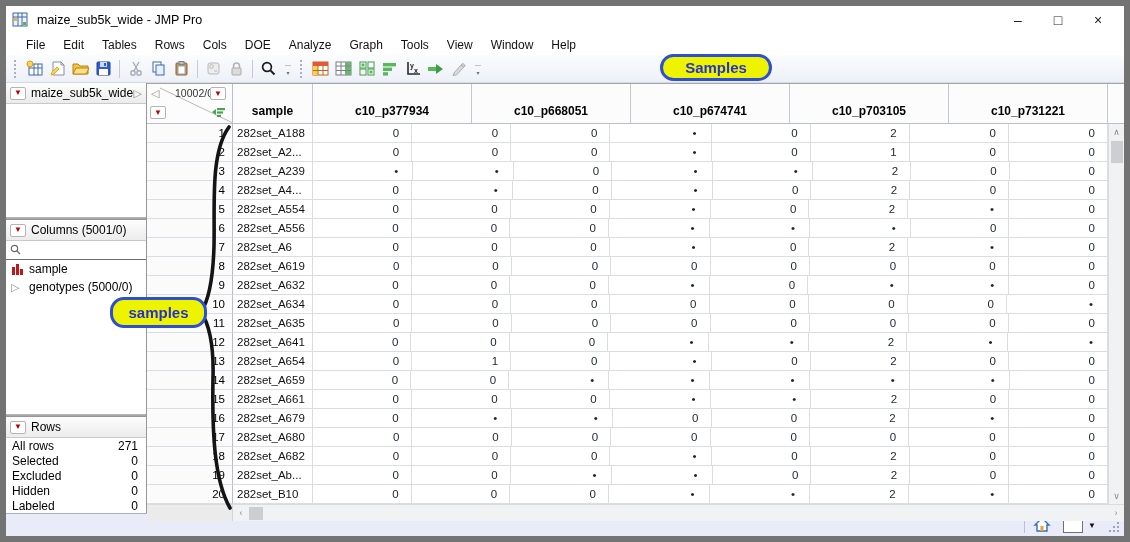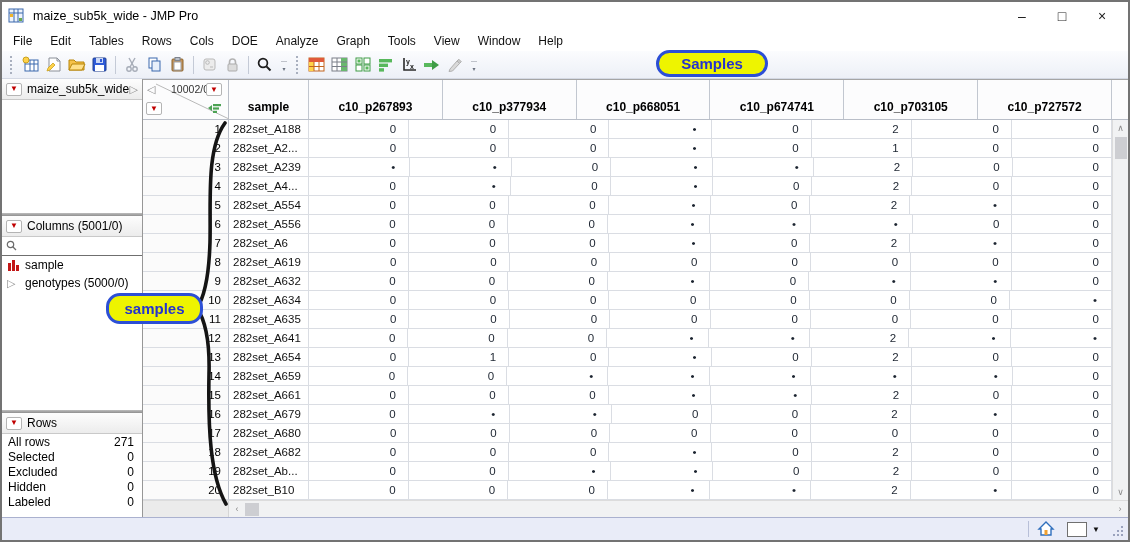--- a/index.html
+++ b/index.html
@@ -1,25 +1,25 @@
 <!DOCTYPE html>
 <html><head>
 <meta charset="utf-8">
 <style>
   html,body{margin:0;padding:0;background:#cfd6e4;font-family:"Liberation Sans",sans-serif;}
   *{box-sizing:border-box;}
-  .win{position:relative;width:1130px;height:542px;background:#fff;border:2px solid #737373;display:flex;flex-direction:column;overflow:hidden;}
+  .win{position:relative;width:1130px;height:542px;background:#fff;border:6px solid #737373;display:flex;flex-direction:column;overflow:hidden;}
   
   .titlebar{height:28px;background:#fff;display:flex;align-items:center;padding:0 6px;flex:0 0 auto;}
   .app-icon{width:17px;height:16px;margin-right:8px;}
   .title-text{font-size:12.5px;color:#000;flex:1;}
   .win-controls{display:flex;align-items:center;}
   .win-btn{width:40px;height:26px;display:flex;align-items:center;justify-content:center;font-size:14px;color:#222;cursor:default;}
   
-  .menubar{height:21px;background:#fff;display:flex;align-items:center;padding-left:2px;flex:0 0 auto;}
+  .menubar{height:21px;background:#fff;display:flex;align-items:center;padding-left:11px;flex:0 0 auto;}
   .menu-item{font-size:12px;color:#111;padding:2px 9px;}
   
   .toolbar{height:28px;background:linear-gradient(#fbfcfe,#edf0f7);display:flex;align-items:center;padding:0 4px;border-bottom:1px solid #d4d9e4;flex:0 0 auto;}
   .grip{width:5px;height:18px;margin:0 4px;border-left:2px dotted #a9b0bf;}
   .tb-icon{width:21px;height:19px;display:flex;align-items:center;justify-content:center;margin:0 1px;}
   .tb-sep{width:1px;height:18px;background:#c4cad6;margin:0 4px;}
   .tb-overflow{font-size:9px;color:#6b7280;margin:0 5px;line-height:8px;text-align:center;}
   
   .main{flex:1 1 auto;display:flex;background:#f0f0f0;min-height:0;}
   .sidebar{width:141px;background:#fff;border-right:1px solid #979797;display:flex;flex-direction:column;flex:0 0 auto;}
@@ -362,26 +362,25 @@
                 <polygon points="0,5 4,2 4,8" fill="#4ca254"></polygon>
                 <rect x="5" y="1" width="8" height="2.2" fill="#4ca254"></rect>
                 <rect x="5" y="4.4" width="6" height="2.2" fill="#4ca254"></rect>
                 <rect x="5" y="7.8" width="4" height="2.2" fill="#4ca254"></rect>
               </svg></span>
           <span class="red-tri-btn rtb-bl">
               <span>▼</span>
             </span>
         </div>
       <div class="hcell sample">sample</div>
-          <div class="hcell data">c10_p267893</div>
           <div class="hcell data">c10_p377934</div>
           <div class="hcell data">c10_p668051</div>
           <div class="hcell data">c10_p674741</div>
           <div class="hcell data">c10_p703105</div>
-          <div class="hcell data">c10_p727572</div>
+          <div class="hcell data">c10_p731221</div>
           <div class="hspacer"></div>
         </div>
       <div class="tbody">
         <div class="rows" id="rows">
             <div class="trow">
               <div class="cell rn">1</div>
               <div class="cell smp">282set_A188</div>
               <div class="cell val">0</div>
               <div class="cell val">0</div>
               <div class="cell val">0</div>

